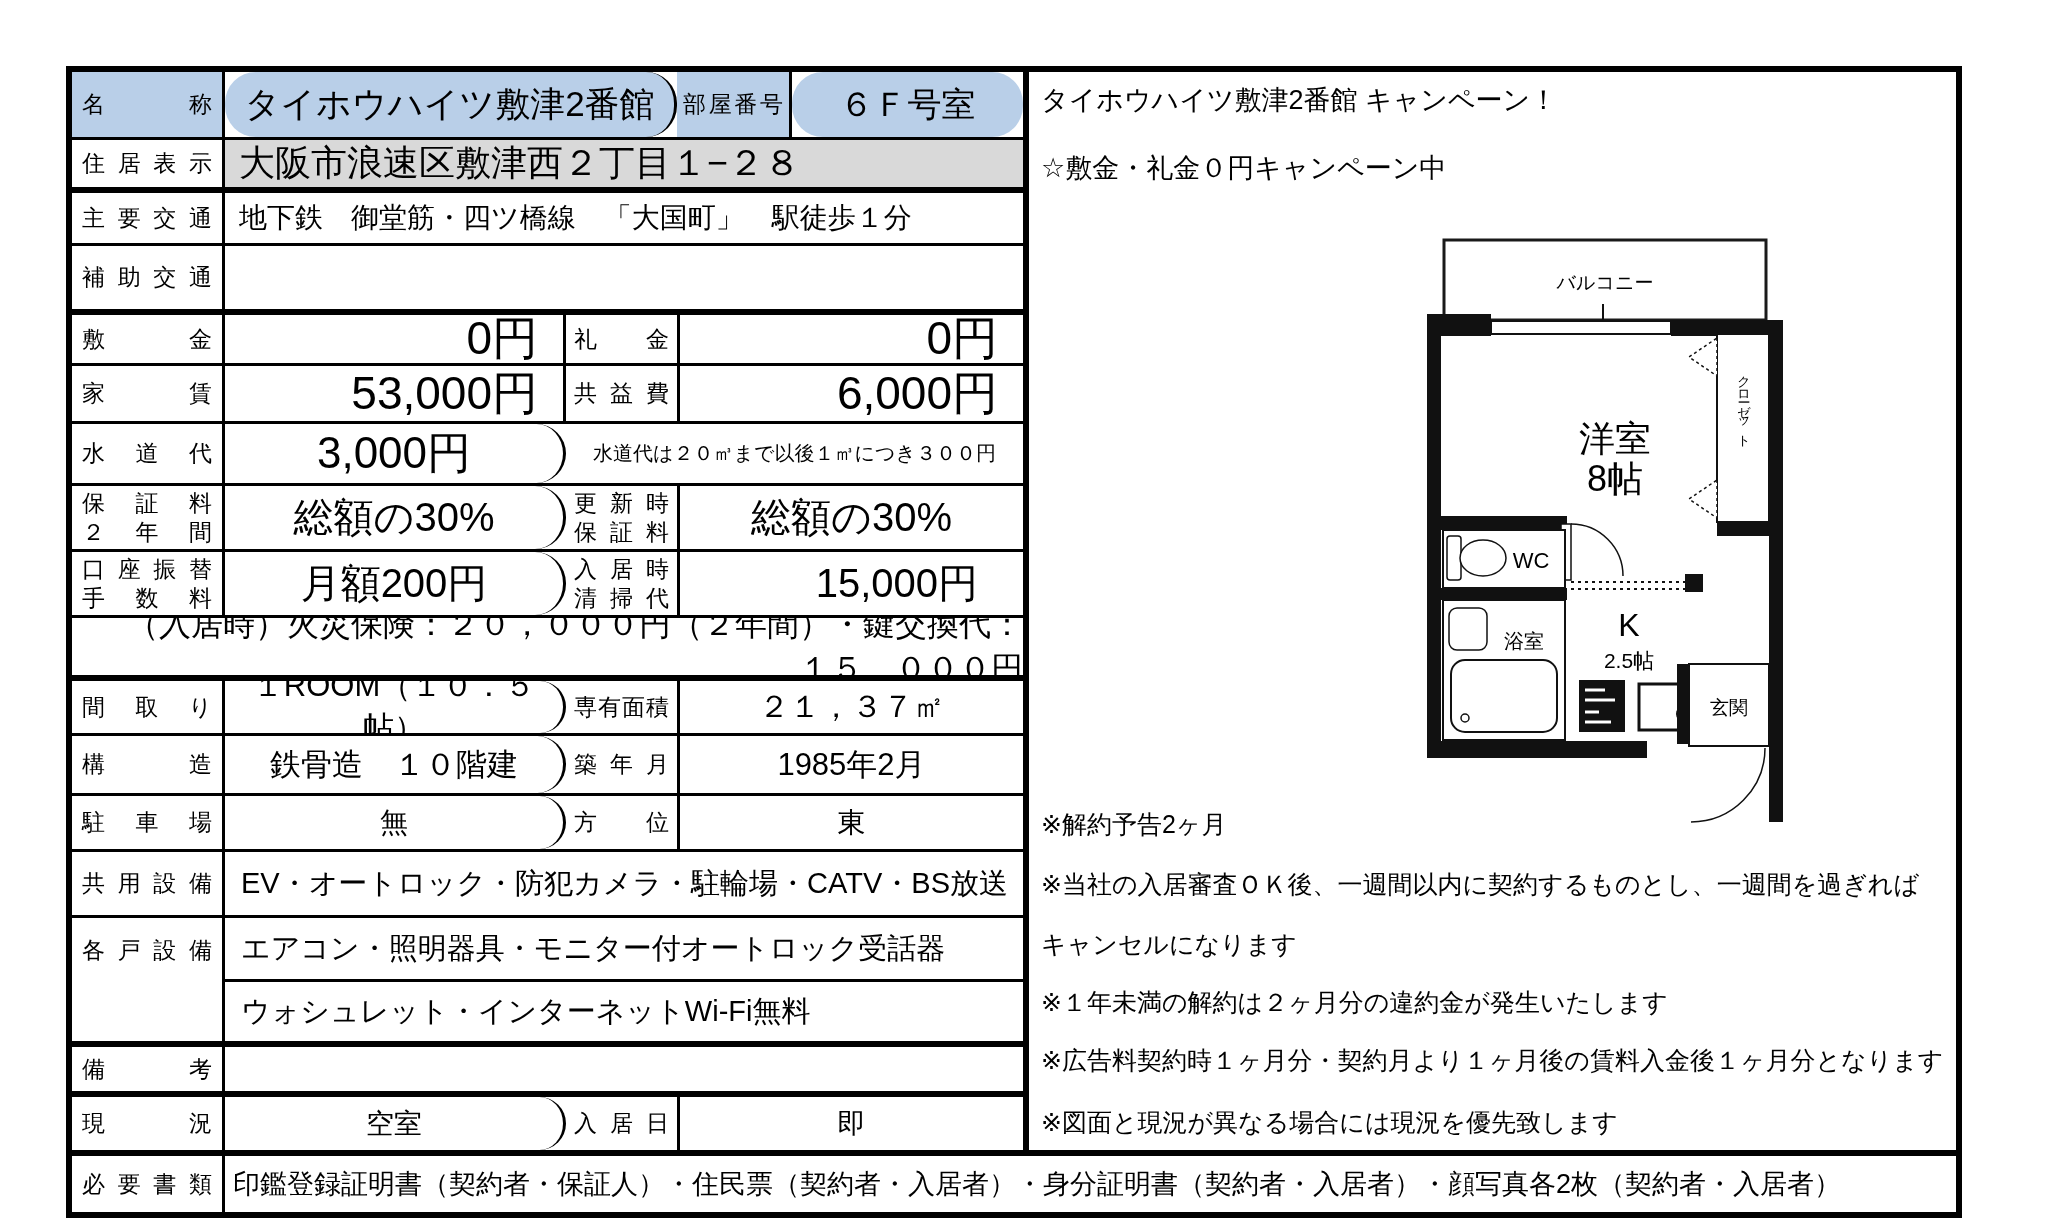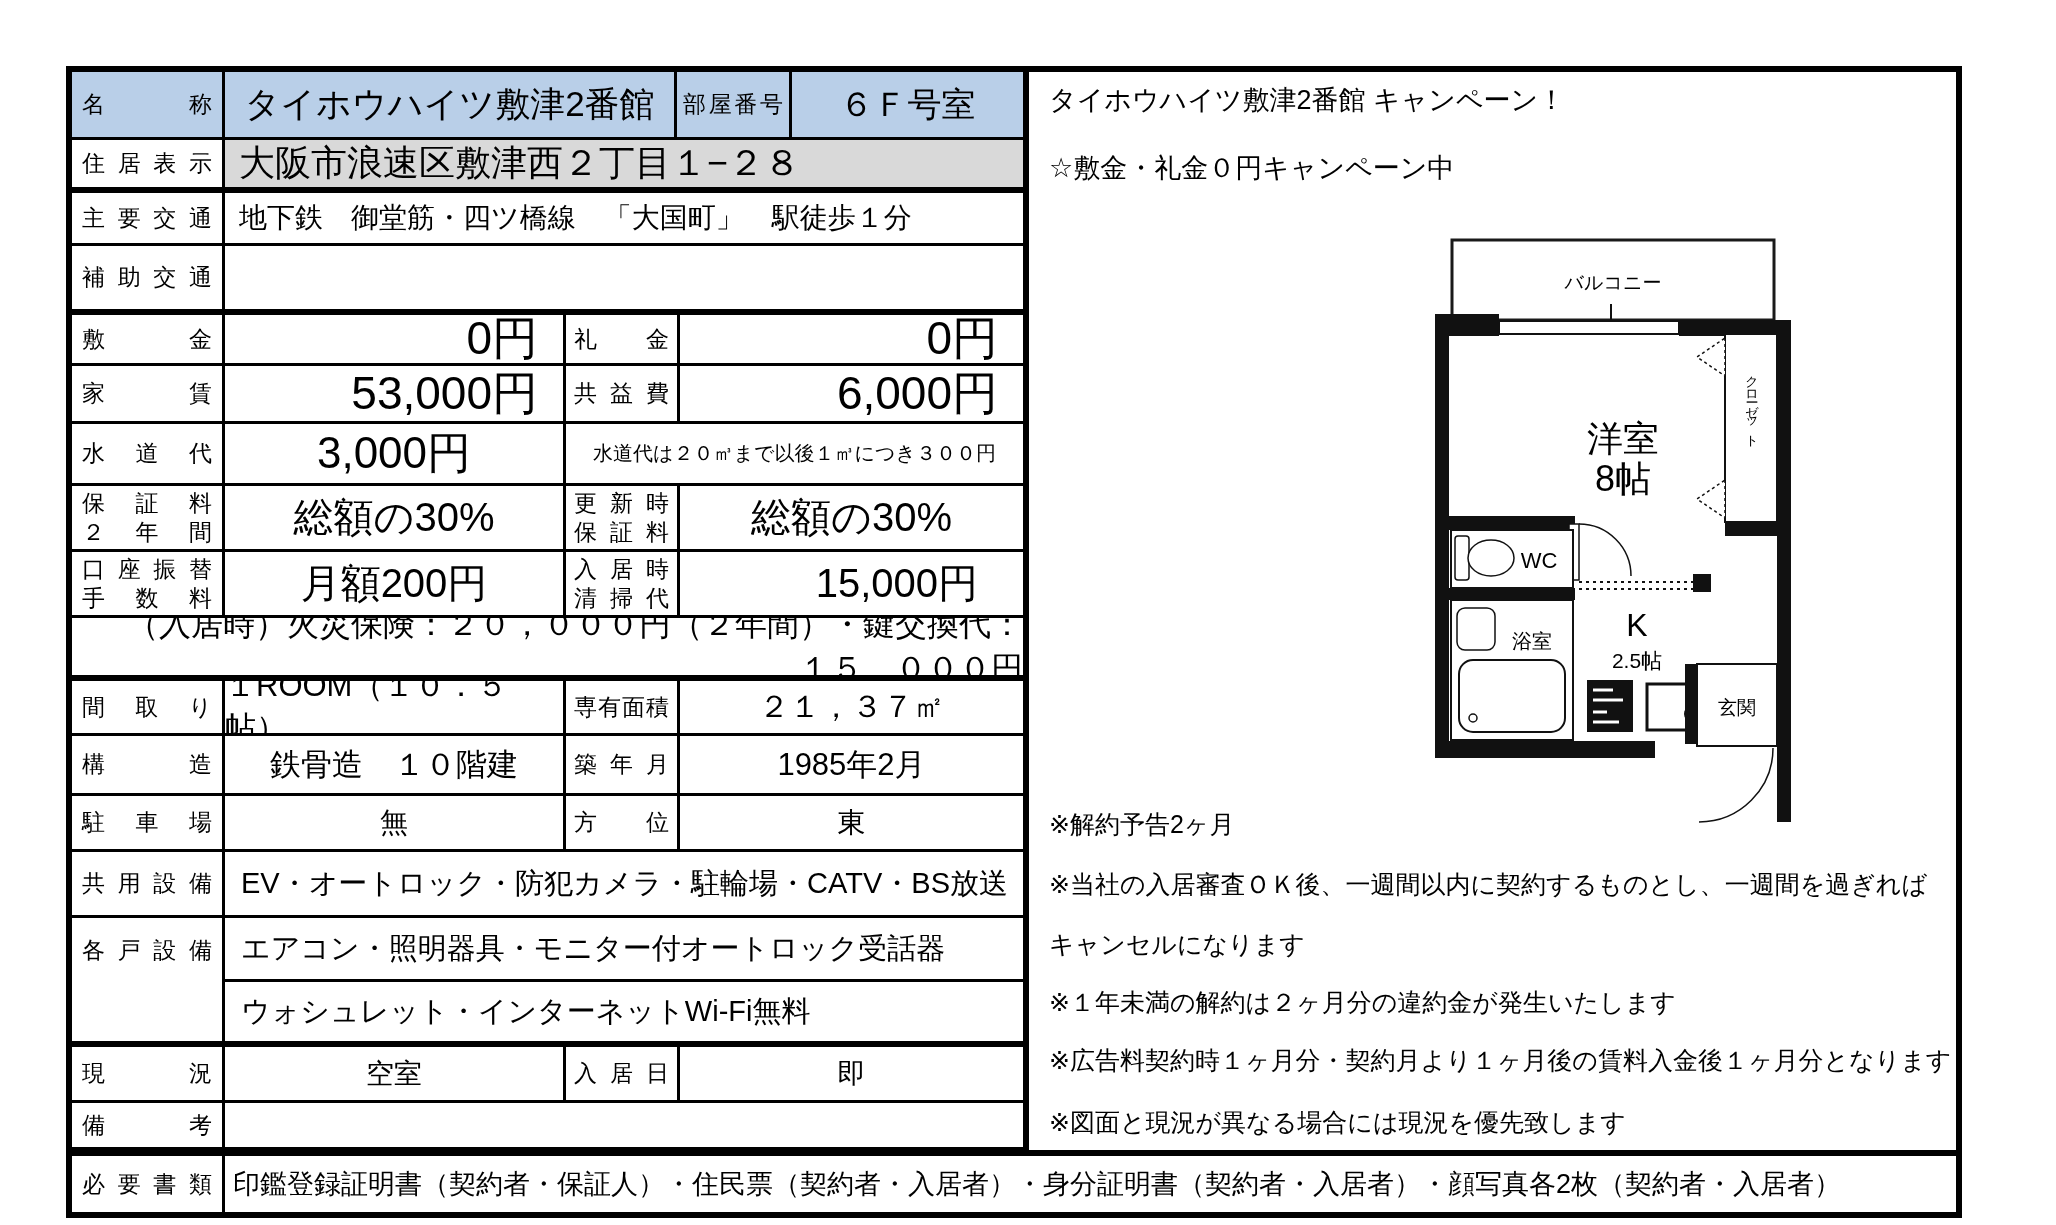--- a/index.html
+++ b/index.html
@@ -1,34 +1,34 @@
 <!DOCTYPE html>
 <html><head>
 <meta charset="utf-8">
 <style>
   html,body{margin:0;padding:0;background:#ffffff;}
   .page{position:relative;width:2056px;height:1225px;background:#fff;overflow:hidden;
         font-family:"Liberation Sans","DejaVu Sans",sans-serif;color:#000;}
   .doc{position:absolute;left:66px;top:66px;width:1884px;height:1140px;border:6px solid #000;box-sizing:content-box;}
   .main{display:flex;height:1078px;}
   .ltable{width:957px;border-right:6px solid #000;box-sizing:border-box;display:flex;flex-direction:column;}
-  .rpanel{flex:1;position:relative;margin-left:8px;}
+  .rpanel{flex:1;position:relative;}
   .trow{display:flex;box-sizing:border-box;border-bottom:3px solid #000;align-items:stretch;}
   .trow.thick{border-top:3px solid #000;}
   .trow.last{border-bottom:0;}
   .cell{box-sizing:border-box;border-right:3px solid #000;display:flex;align-items:center;overflow:hidden;}
   .cell.nob{border-right:0;}
   .c-label{width:153px;padding:0 10px;}
   .jlabel{display:block;width:100%;font-size:23px;text-align:justify;text-align-last:justify;white-space:pre-line;line-height:1.25;}
   .c-v1a{width:452px;}
   .c-l2a{width:115px;padding:0 6px;}
   .c-v1{width:341px;}
   .c-l2{width:114px;padding:0 8px;}
   .c-rest{flex:1;text-align:right;}
-  .center{justify-content:center;text-align:left;}
+  .center{justify-content:center;text-align:center;border-radius:31px;}
   .right{justify-content:flex-end;}
   .blue{background:#b9cfe8;}
   .gray{background:#d9d9d9;}
   .fs-name{font-size:35px;}
   .fs-room{font-size:34px;}
   .fs-addr{font-size:36px;padding-left:14px;}
   .fs-trans{font-size:28px;padding-left:14px;}
   .fs-money{font-size:46px;padding-right:25px;}
   .fs-money2{font-size:44px;}
   .fs-note{font-size:20px;}
@@ -195,36 +195,36 @@
               <span class="jlabel">各戸設備</span>
             </div>
           <div class="cell c-rest fs-eq nob" style="border-bottom:3px solid #000">エアコン・照明器具・モニター付オートロック受話器</div>
         </div>
 
         <div class="trow" style="height:62px">
           <div class="cell c-label"></div>
           <div class="cell c-rest fs-eq nob">ウォシュレット・インターネットWi-Fi無料</div>
         </div>
 
+        <div class="trow thick" style="height:50px">
+          <div class="cell c-label">
+              <span class="jlabel">備考</span>
+            </div>
+          <div class="cell c-rest nob"></div>
+        </div>
+
         <div class="trow thick last" style="height:56px">
           <div class="cell c-label">
               <span class="jlabel">現況</span>
             </div>
           <div class="cell c-v1 center fs-sm">空室</div>
           <div class="cell c-l2">
               <span class="jlabel">入居日</span>
             </div>
           <div class="cell c-rest center fs-sm nob">即</div>
-        </div>
-
-        <div class="trow thick" style="height:50px">
-          <div class="cell c-label">
-              <span class="jlabel">備考</span>
-            </div>
-          <div class="cell c-rest nob"></div>
         </div>
 
       </div>
 
       <div class="rpanel">
         <div class="rp-text campaign-title">タイホウハイツ敷津2番館 キャンペーン！</div>
         <div class="rp-text campaign-sub">☆敷金・礼金０円キャンペーン中</div>
 
         <div class="rp-text note" style="top:736px">※解約予告2ヶ月</div>
         <div class="rp-text note" style="top:796px">※当社の入居審査ＯＫ後、一週間以内に契約するものとし、一週間を過ぎれば</div>

